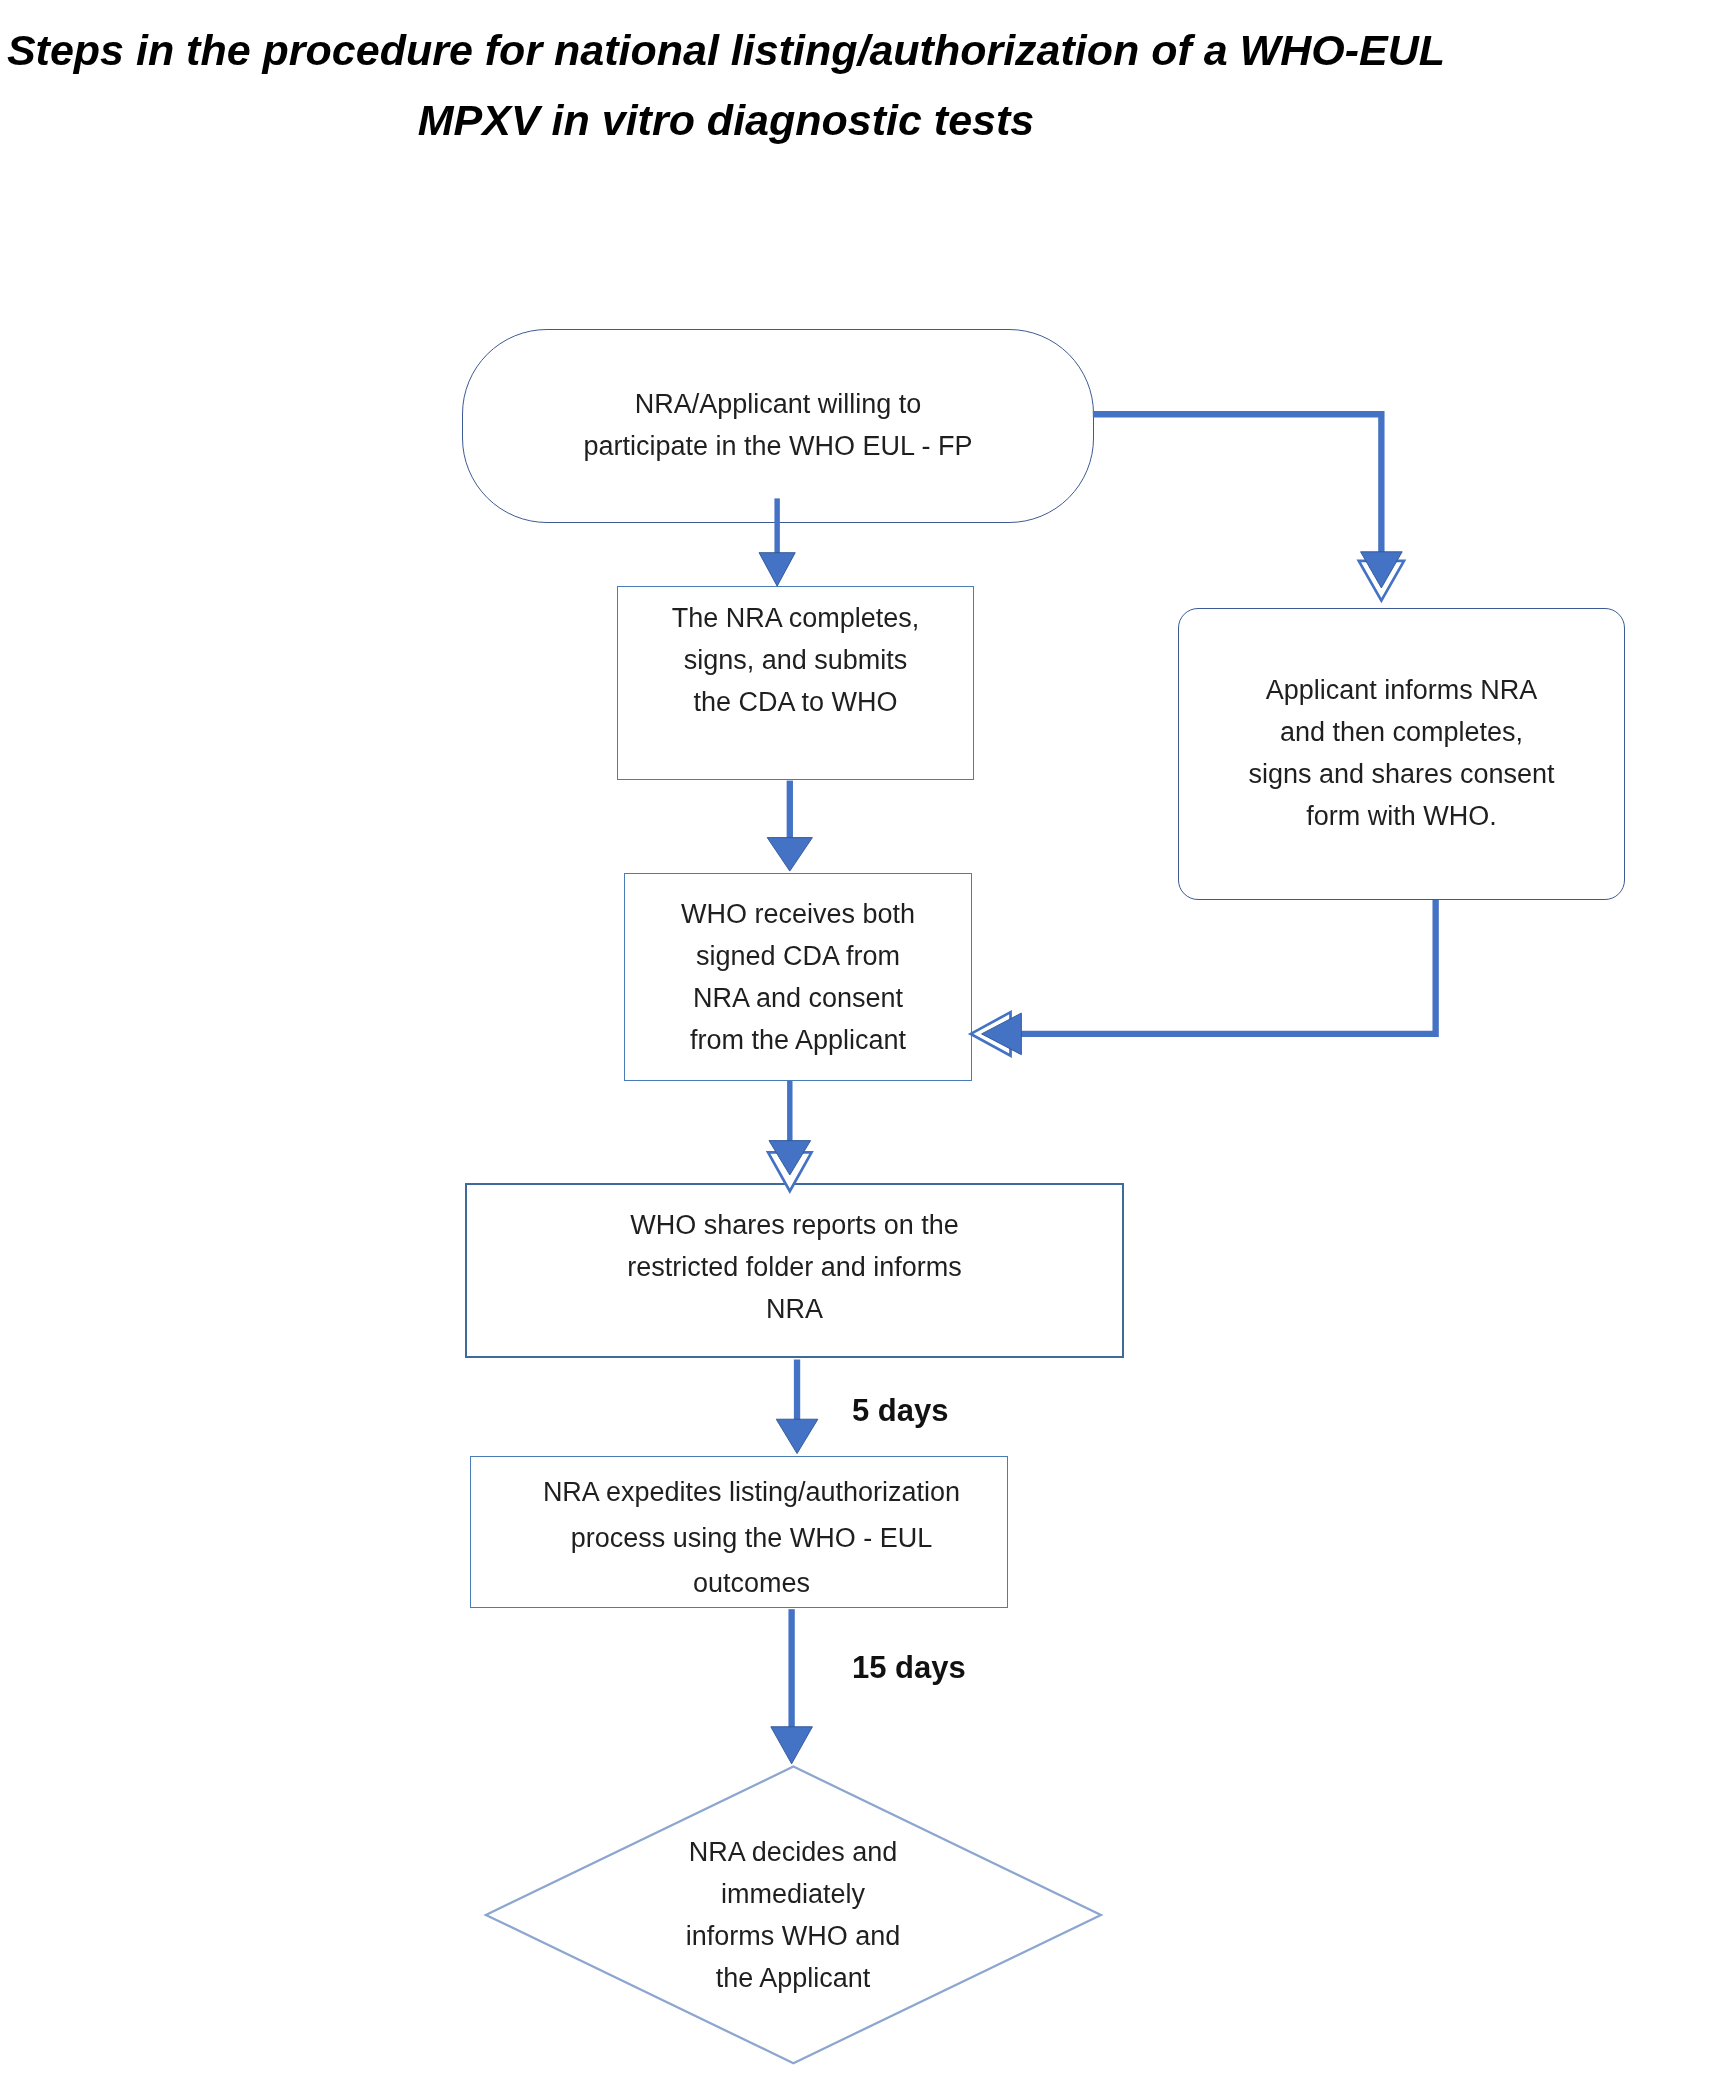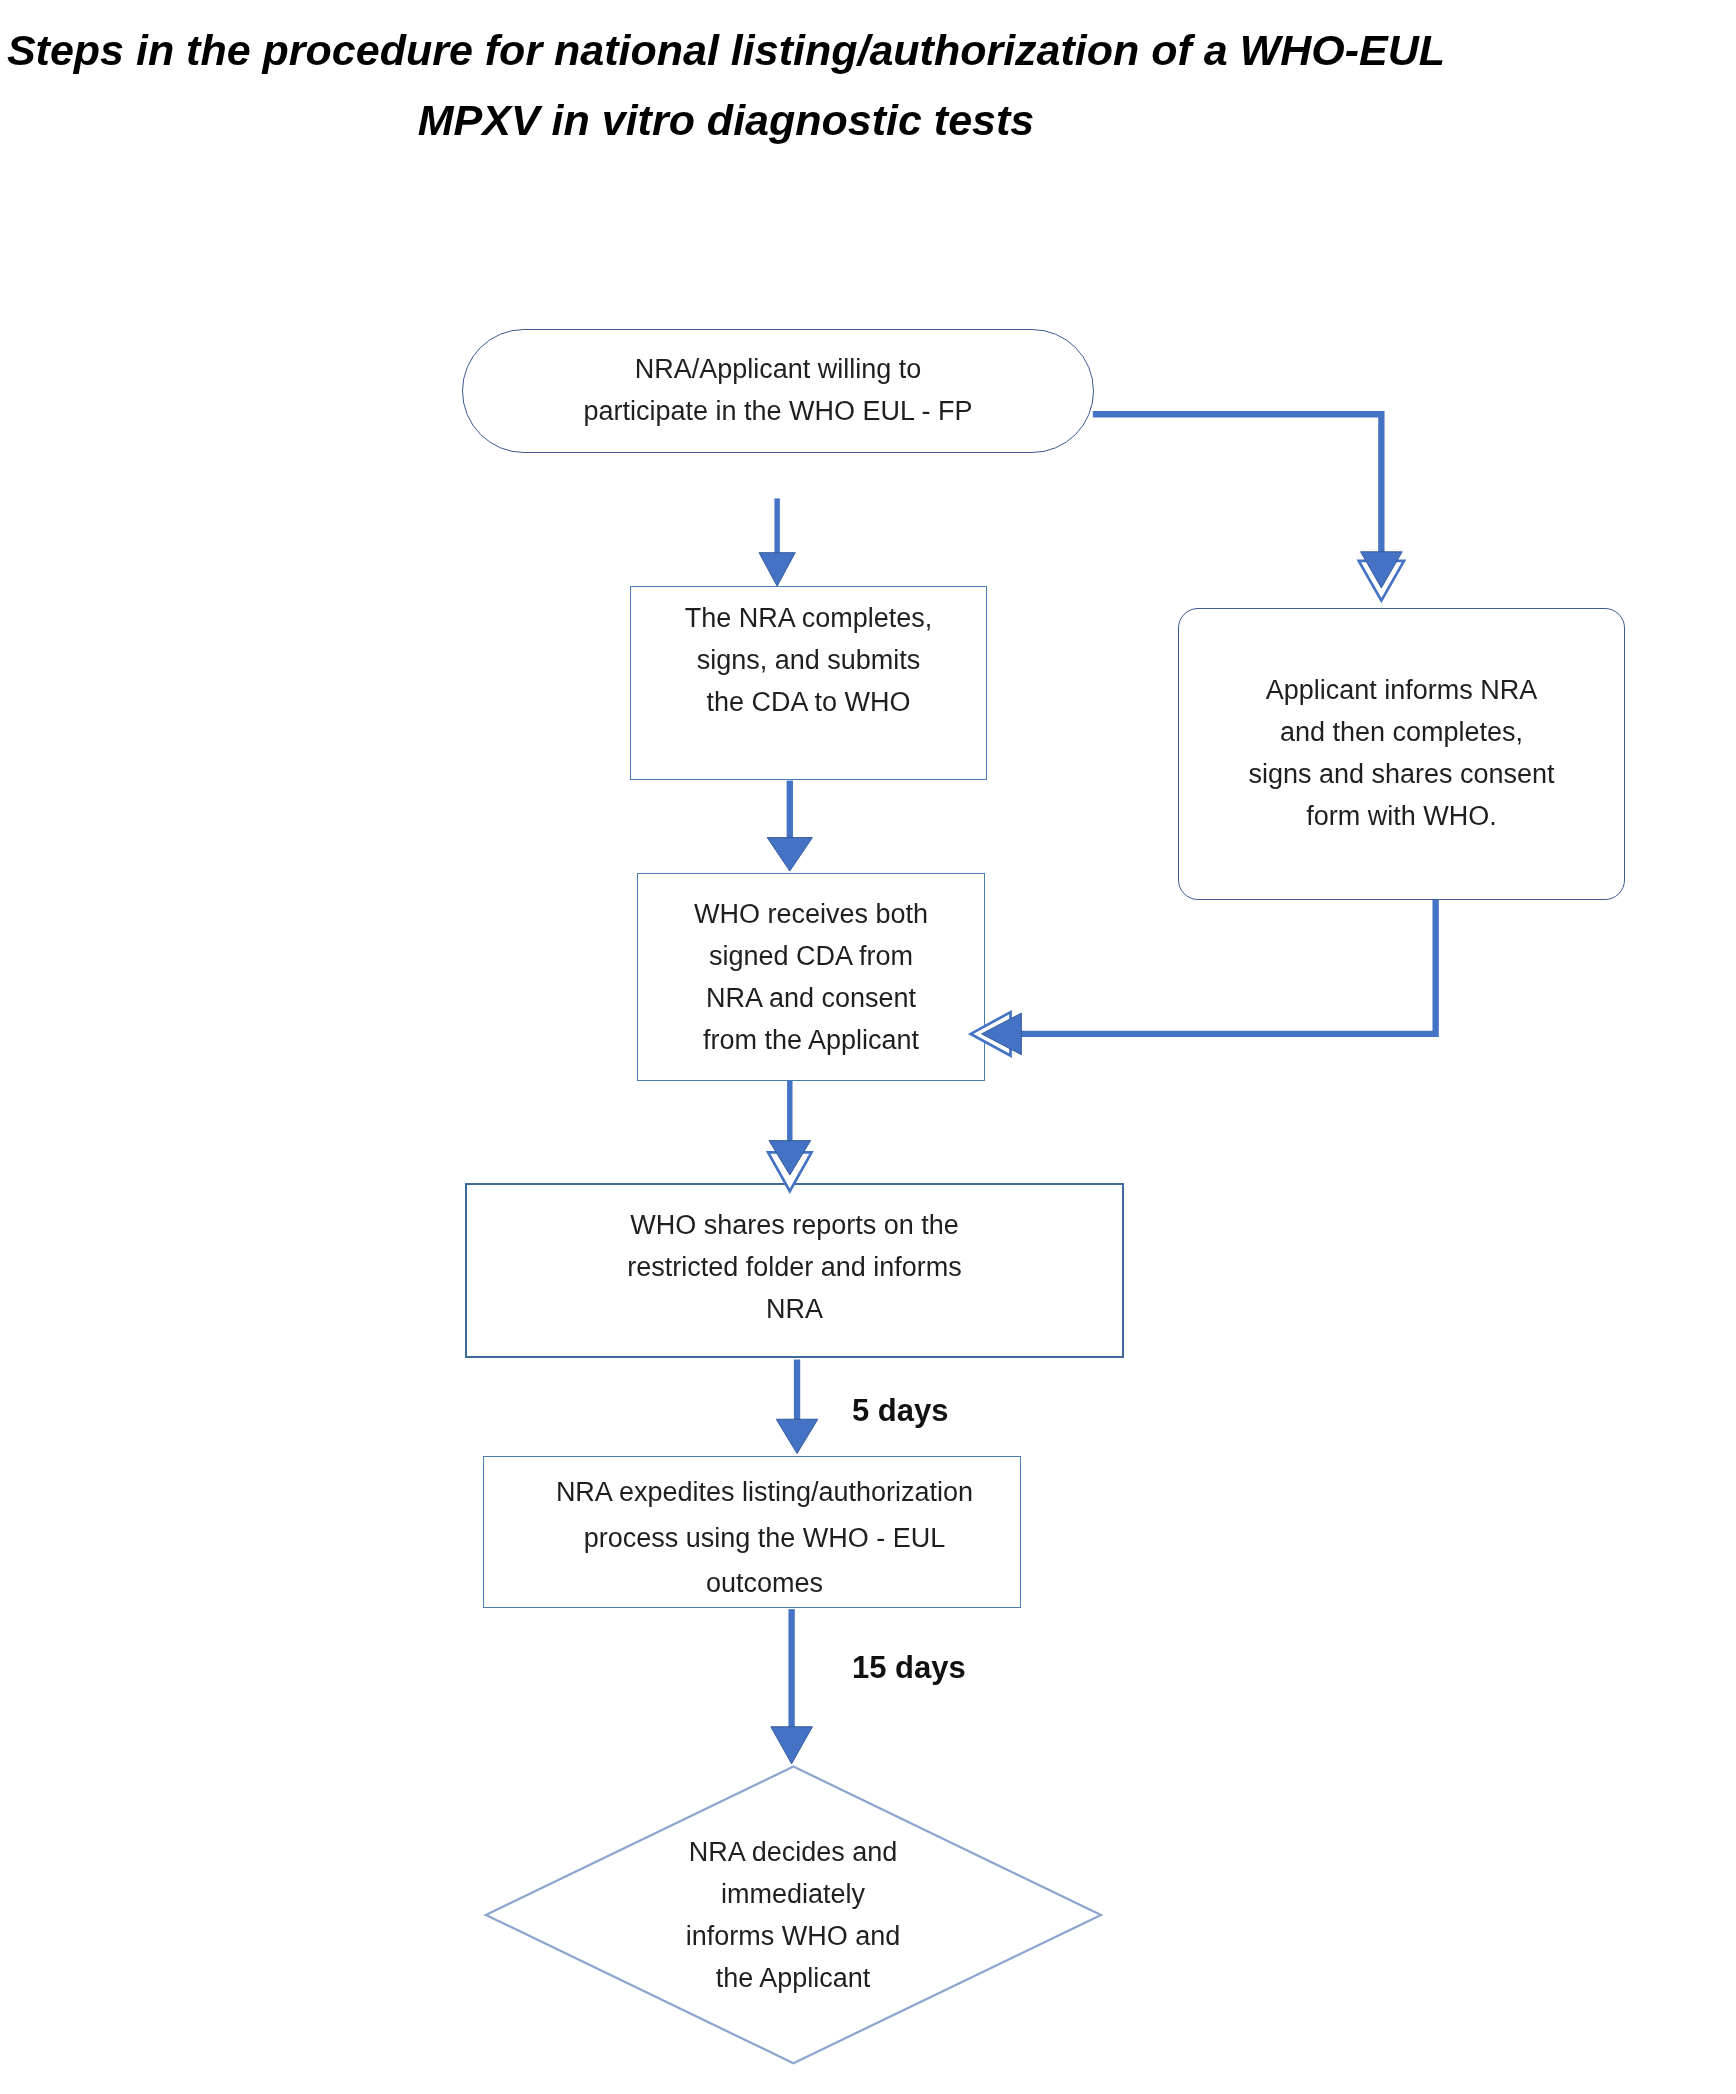--- a/index.html
+++ b/index.html
@@ -26,24 +26,24 @@
     position:absolute;
     box-sizing:border-box;
     background:#ffffff;
     color:#1F1F1F;
     font-size:27px;
     line-height:1.55;
     text-align:center;
     white-space:pre-line;
   }
   .stadium{ border:1.8px solid #3D5A94; }
-  .rect{ border:1.8px solid #4A7CB5;margin-left:13px; }
+  .rect{ border:1.8px solid #4A7CB5; }
   
   #n-start{
-    left:462px; top:329px; width:632px; height:124px;
+    left:462px; top:329px; width:632px; height:194px;
     border-radius:85px;
     display:flex; align-items:center; justify-content:center;
   }
   #n-nra-cda{
     left:617px; top:586px; width:357px; height:194px;
     padding-top:11px;
   }
   #n-applicant-consent{
     left:1178px; top:608px; width:447px; height:292px;
     border-radius:20px;

